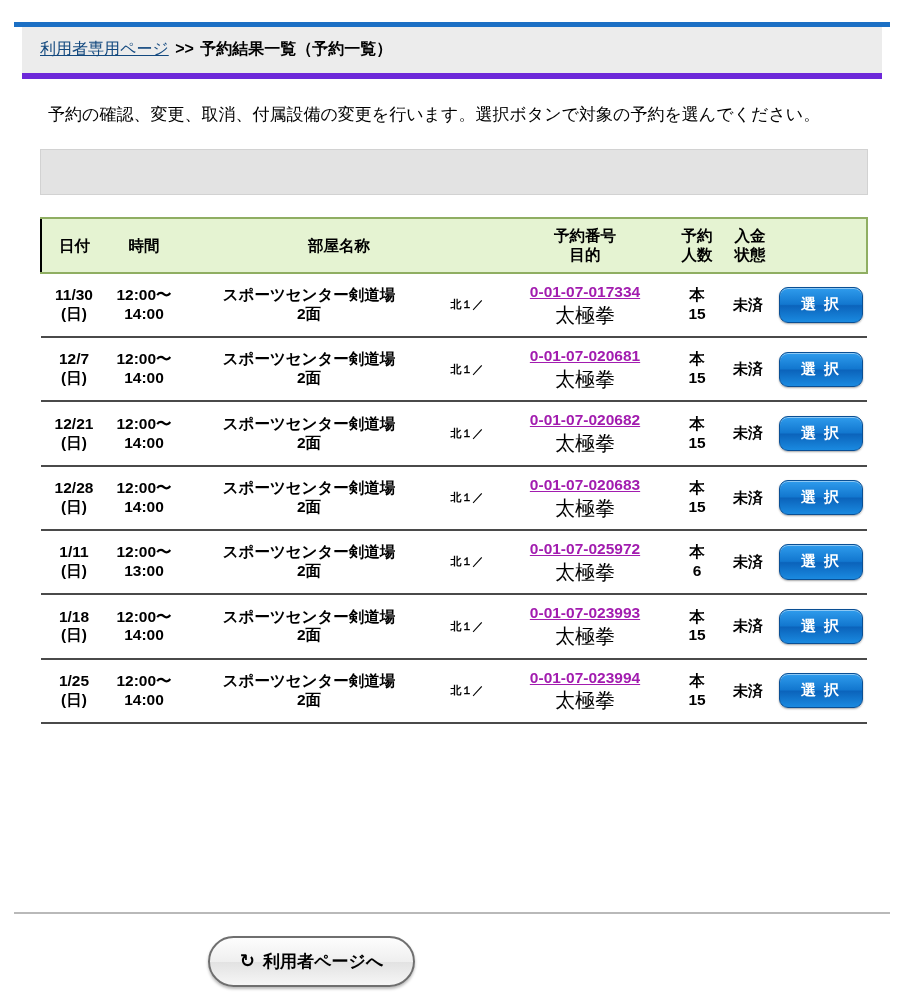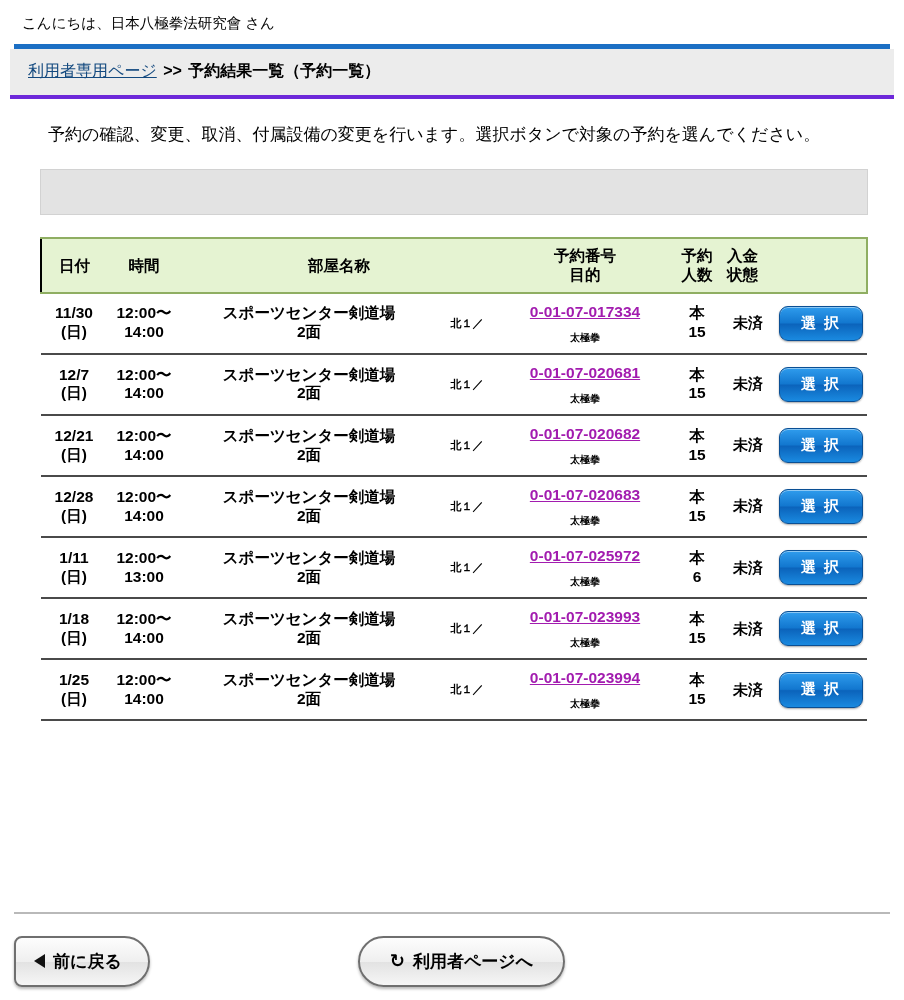--- a/index.html
+++ b/index.html
@@ -36,24 +36,24 @@
   }
   .blue-rule {
     height: 5px;
     background: #1b6fc4;
     margin: 0 14px;
   }
 
   
   .breadcrumb-bar {
     background: #ececec;
-    margin: 0 10px;
+    margin: 0 22px;
     padding: 12px 18px 13px 18px;
     font-size: 16px;
-    border-bottom: 4px solid #6d28d9;
+    border-bottom: 6px solid #6d28d9;
   }
   .breadcrumb-link {
     color: #13497f;
     text-decoration: underline;
     cursor: pointer;
   }
   .breadcrumb-sep {
     font-weight: bold;
     padding: 0 2px;
   }
@@ -115,24 +115,24 @@
 
   .resno {
     color: #a21caf;
     text-decoration: underline;
     font-weight: bold;
     font-size: 15.5px;
     cursor: pointer;
     display: block;
   }
   .purpose {
-    font-weight: bold;
-    font-size: 10px;
+    font-weight: normal;
+    font-size: 20px;
     display: block;
-    margin-top: 10px;
+    margin-top: 1px;
   }
 
   
   .select-btn {
     display: inline-block;
     width: 84px;
     padding: 7px 0 8px 0;
     border-radius: 9px;
     color: #fff;
     font-weight: bold;
@@ -197,21 +197,20 @@
     font-size: 18px;
     line-height: 1;
     display: inline-block;
     transform: scaleX(-1);
   }
 </style>
 </head>
 <body>
 
 <div class="header">
-  <div class="greeting">こんにちは、日本八極拳法研究會 さん</div>
 </div>
 <div class="blue-rule"></div>
 
 <div class="breadcrumb-bar">
   <span class="breadcrumb-link">利用者専用ページ</span>
   <span class="breadcrumb-sep">&gt;&gt;</span>
   <span class="breadcrumb-current">予約結果一覧（予約一覧）</span>
 </div>
 
 <div class="description">予約の確認、変更、取消、付属設備の変更を行います。選択ボタンで対象の予約を選んでください。</div>
@@ -226,21 +225,21 @@
         <th class="c-time">時間</th>
         <th class="c-room" colspan="2">部屋名称</th>
         <th class="c-num">
           <div>予約番号</div>
           <div>目的</div>
         </th>
         <th class="c-people">
           <div>予約</div>
           <div>人数</div>
         </th>
-        <th class="c-pay" style="text-align:left;padding-left:6px;">
+        <th class="c-pay" style="text-align:center;padding-left:6px;">
           <div>入金</div>
           <div>状態</div>
         </th>
         <th class="c-btn th-right"></th>
       </tr>
     </thead>
     <tbody>
 
       <tr>
         <td class="c-date">
@@ -436,21 +435,17 @@
         <td class="c-btn">
           <span class="select-btn">選 択</span>
         </td>
       </tr>
     </tbody>
   </table>
 </div>
 
 <div class="footer-rule"></div>
 <div class="footer">
-  <div class="btn-3d btn-back">
-    <span class="ico-tri"></span>
-    <span>前に戻る</span>
-  </div>
   <div class="btn-3d btn-user">
     <span class="ico-refresh">↺</span>
     <span>利用者ページへ</span>
   </div>
 </div>
 
 </body></html>

